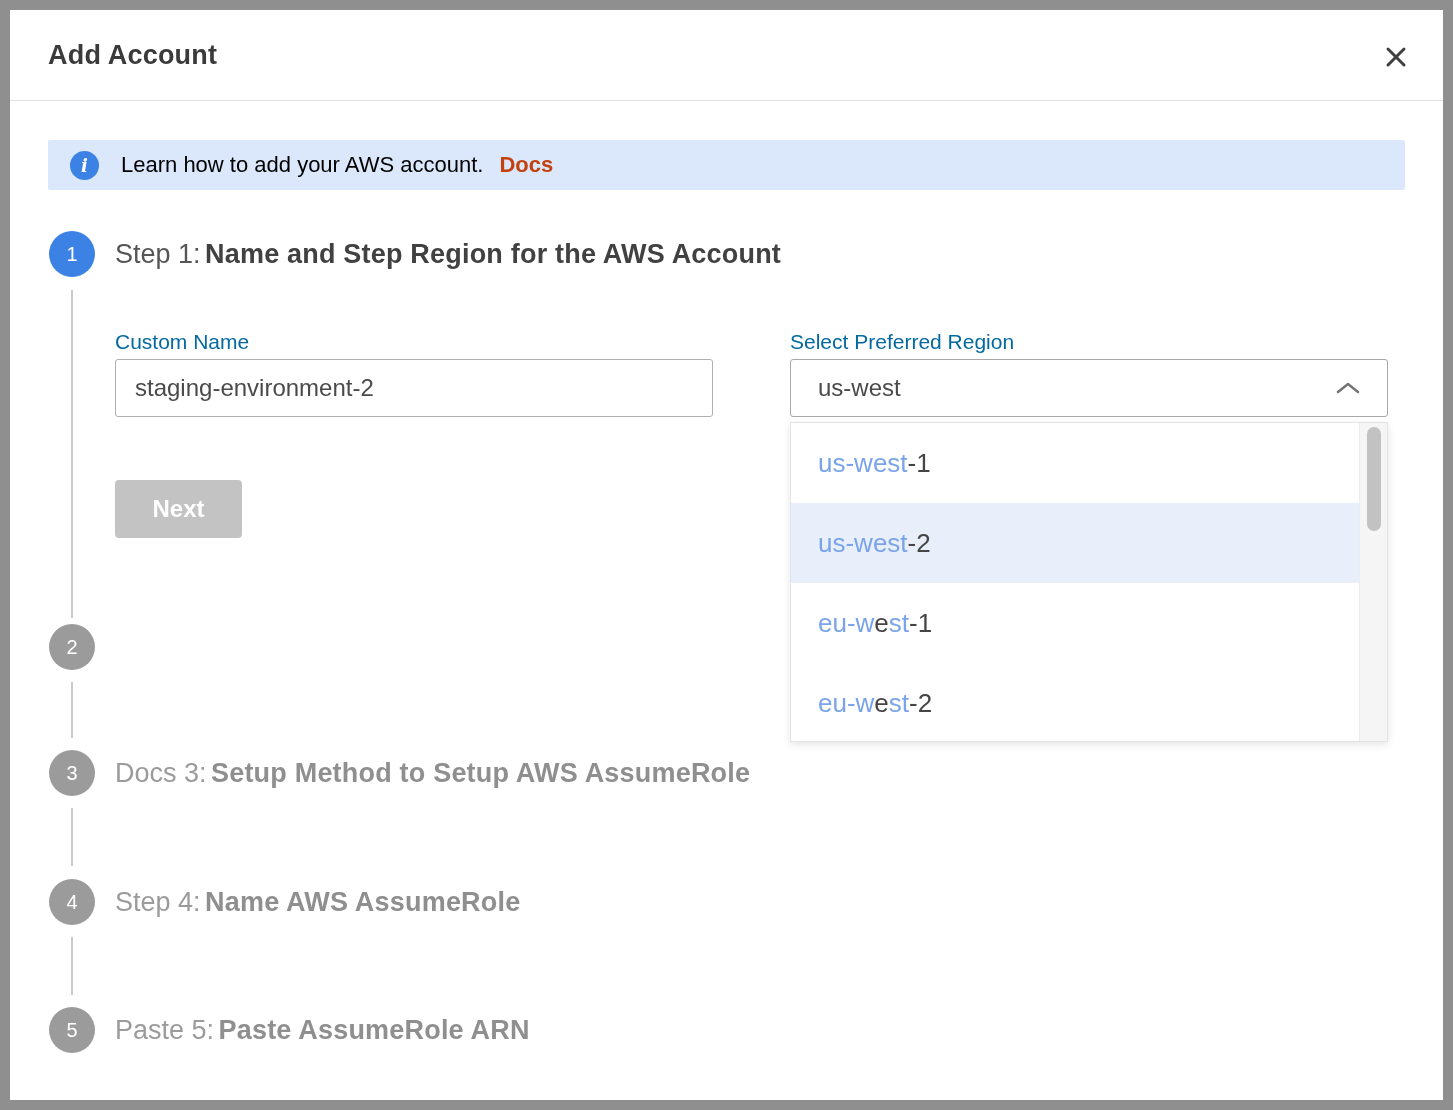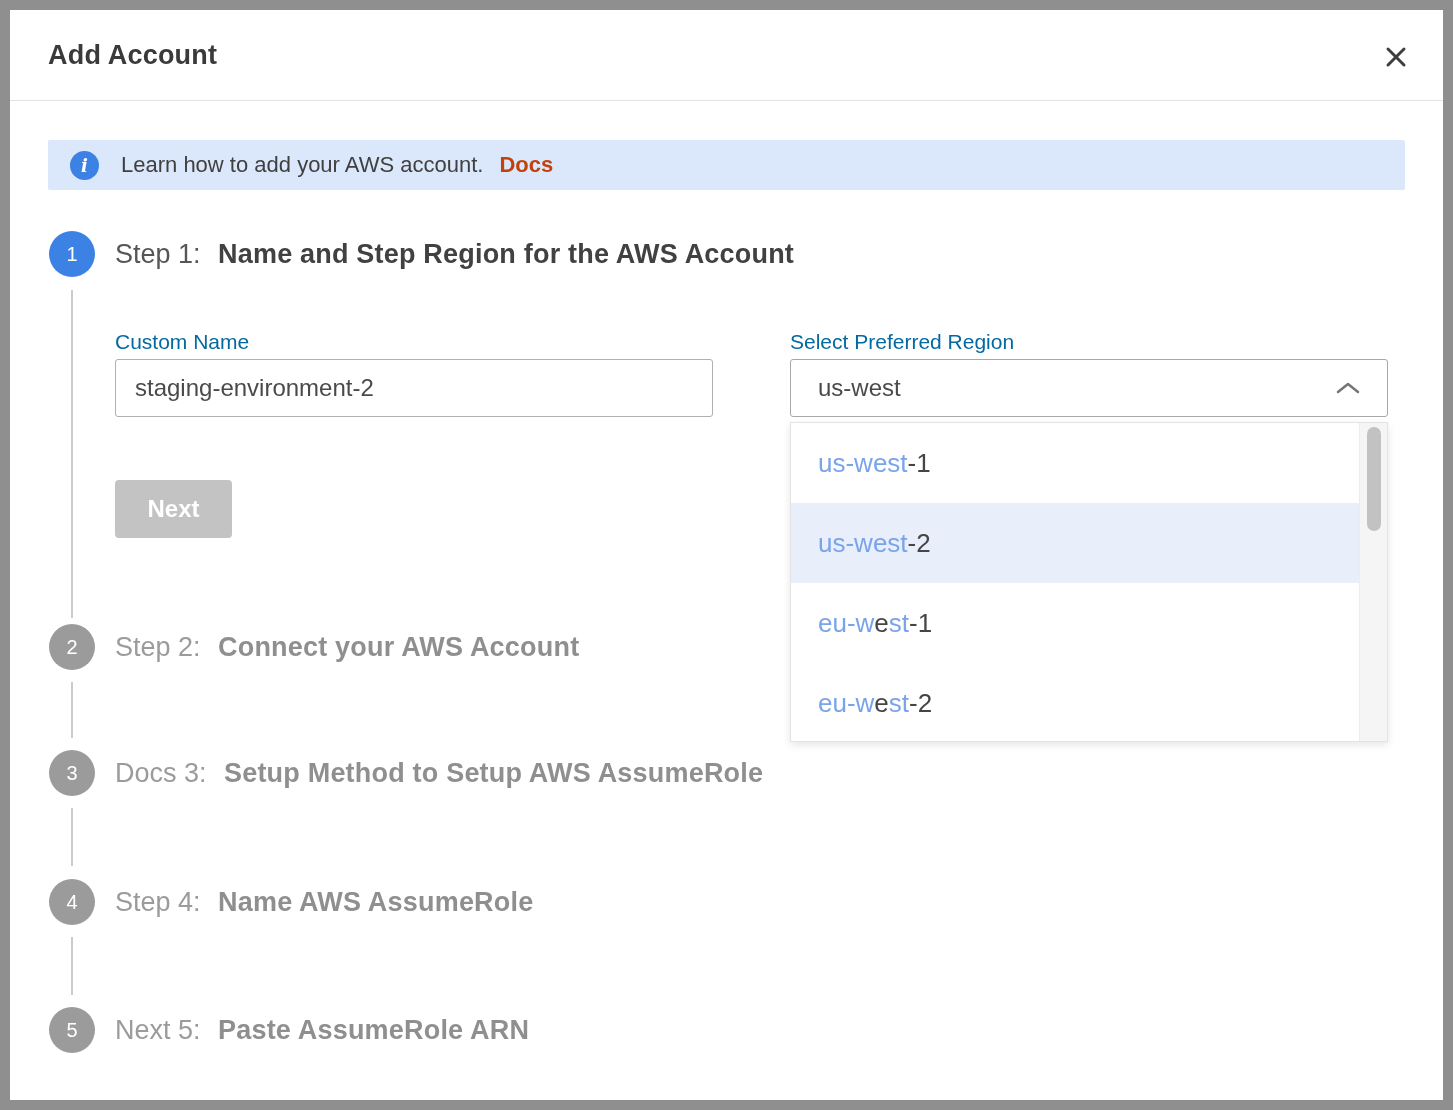--- a/index.html
+++ b/index.html
@@ -40,40 +40,40 @@
   }
   .info-icon {
     margin-left: 22px;
     width: 29px; height: 29px; border-radius: 50%;
     background: #3c82e4; color: #ffffff;
     font-family: "DejaVu Serif", serif; font-weight: 700; font-style: italic;
     font-size: 18px;
     display: flex; align-items: center; justify-content: center;
     flex: 0 0 auto;
   }
-  .banner-text { margin-left: 22px; font-size: 22px; color: #404040; }
+  .banner-text { margin-left: 22px; font-size: 22px; color: #000000; }
   .docs-link {
     margin-left: 16px; font-size: 22px; font-weight: 700;
     color: #c2410c; text-decoration: none; cursor: pointer;
   }
   
   .step-row {
     position: absolute; left: 39px;
     display: flex; align-items: center; gap: 20px;
   }
   .step-circle {
     width: 46px; height: 46px; border-radius: 50%;
     background: #9b9b9b; color: #ffffff;
     font-size: 20px;
     display: flex; align-items: center; justify-content: center;
     flex: 0 0 auto;
   }
   .step-circle.active { background: #3c82e4; }
   .step-heading { white-space: nowrap; }
-  .step-prefix { font-size: 27px; color: #9b9b9b; margin-right: 13px; }
+  .step-prefix { font-size: 27px; color: #9b9b9b; }
   .step-title  { font-size: 27px; font-weight: 700; color: #8f8f8f; letter-spacing: 0.2px; margin-top: 40px; }
   .step-row.active .step-prefix { color: #565656; }
   .step-row.active .step-title  { color: #414141; }
   .vline {
     position: absolute; left: 61px; width: 2px; background: #cbcbcb;
   }
   
   .field-label {
     position: absolute; top: 320px;
     font-size: 21px; color: #0369a1;
@@ -93,21 +93,21 @@
   .select-value {
     position: absolute; left: 27px; top: 50%; transform: translateY(-50%);
     font-size: 24px; color: #4a4a4a;
   }
   .select-chevron {
     position: absolute; right: 25px; top: 50%; transform: translateY(-50%);
     width: 28px; height: 16px; display: flex; align-items: center;
   }
   .next-btn {
     position: absolute; left: 105px; top: 470px;
-    width: 117px; height: 58px;
+    width: 127px; height: 58px;
     background: #c3c3c3; border: none; border-radius: 4px;
     color: #ffffff; font-family: "Liberation Sans", sans-serif;
     font-size: 24px; font-weight: 700;
     cursor: default;
   }
   
   .dropdown-panel {
     position: absolute; left: 780px; top: 412px;
     width: 598px; height: 320px;
     background: #ffffff; border: 1px solid #e3e3e3;
@@ -202,24 +202,20 @@
     </div>
     <div class="scroll-track">
       <div class="scroll-thumb"></div>
     </div>
   </div>
 
   <div class="step-row" style="top:614px;">
     <div class="step-circle">
       <span>2</span>
     </div>
-    <div class="step-heading">
-      <span class="step-prefix">Step 2:</span>
-      <span class="step-title">Connect your AWS Account</span>
-    </div>
   </div>
   <div class="vline" style="top:672px;height:56px;"></div>
 
   <div class="step-row" style="top:740px;">
     <div class="step-circle">
       <span>3</span>
     </div>
     <div class="step-heading">
       <span class="step-prefix">Docs 3:</span>
       <span class="step-title">Setup Method to Setup AWS AssumeRole</span>
@@ -236,18 +232,18 @@
       <span class="step-title">Name AWS AssumeRole</span>
     </div>
   </div>
   <div class="vline" style="top:927px;height:58px;"></div>
 
   <div class="step-row" style="top:997px;">
     <div class="step-circle">
       <span>5</span>
     </div>
     <div class="step-heading">
-      <span class="step-prefix">Next 5:</span>
+      <span class="step-prefix">Paste 5:</span>
       <span class="step-title">Paste AssumeRole ARN</span>
     </div>
   </div>
 
 </div>
 
 </body></html>

